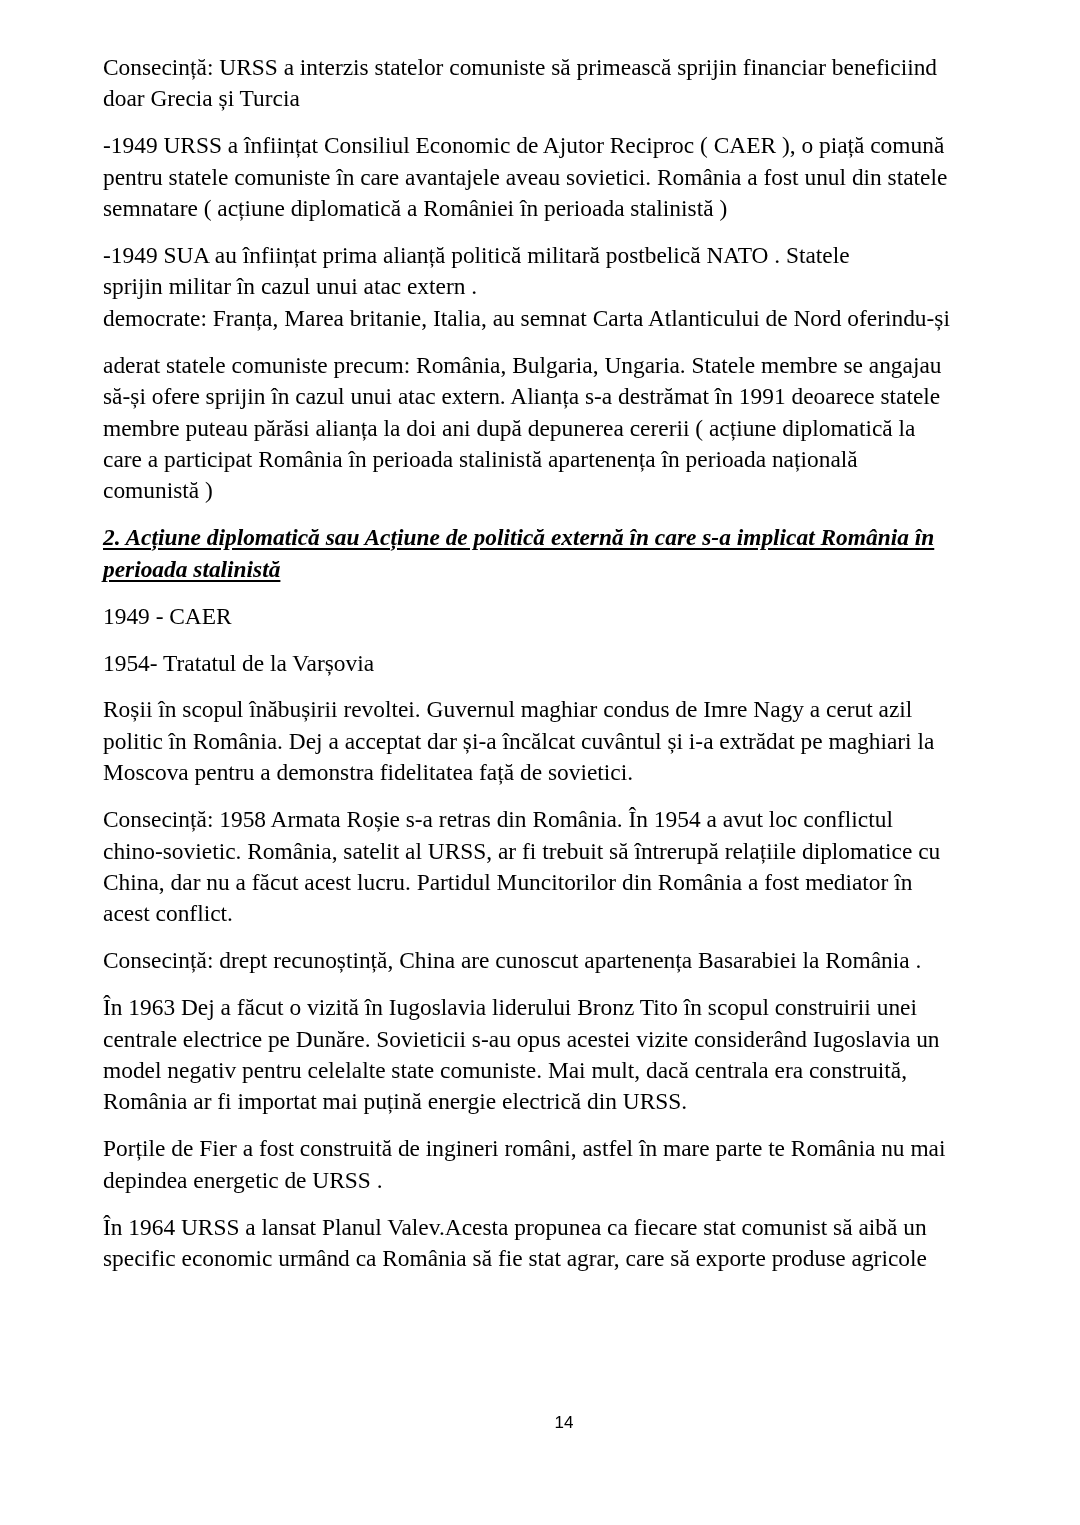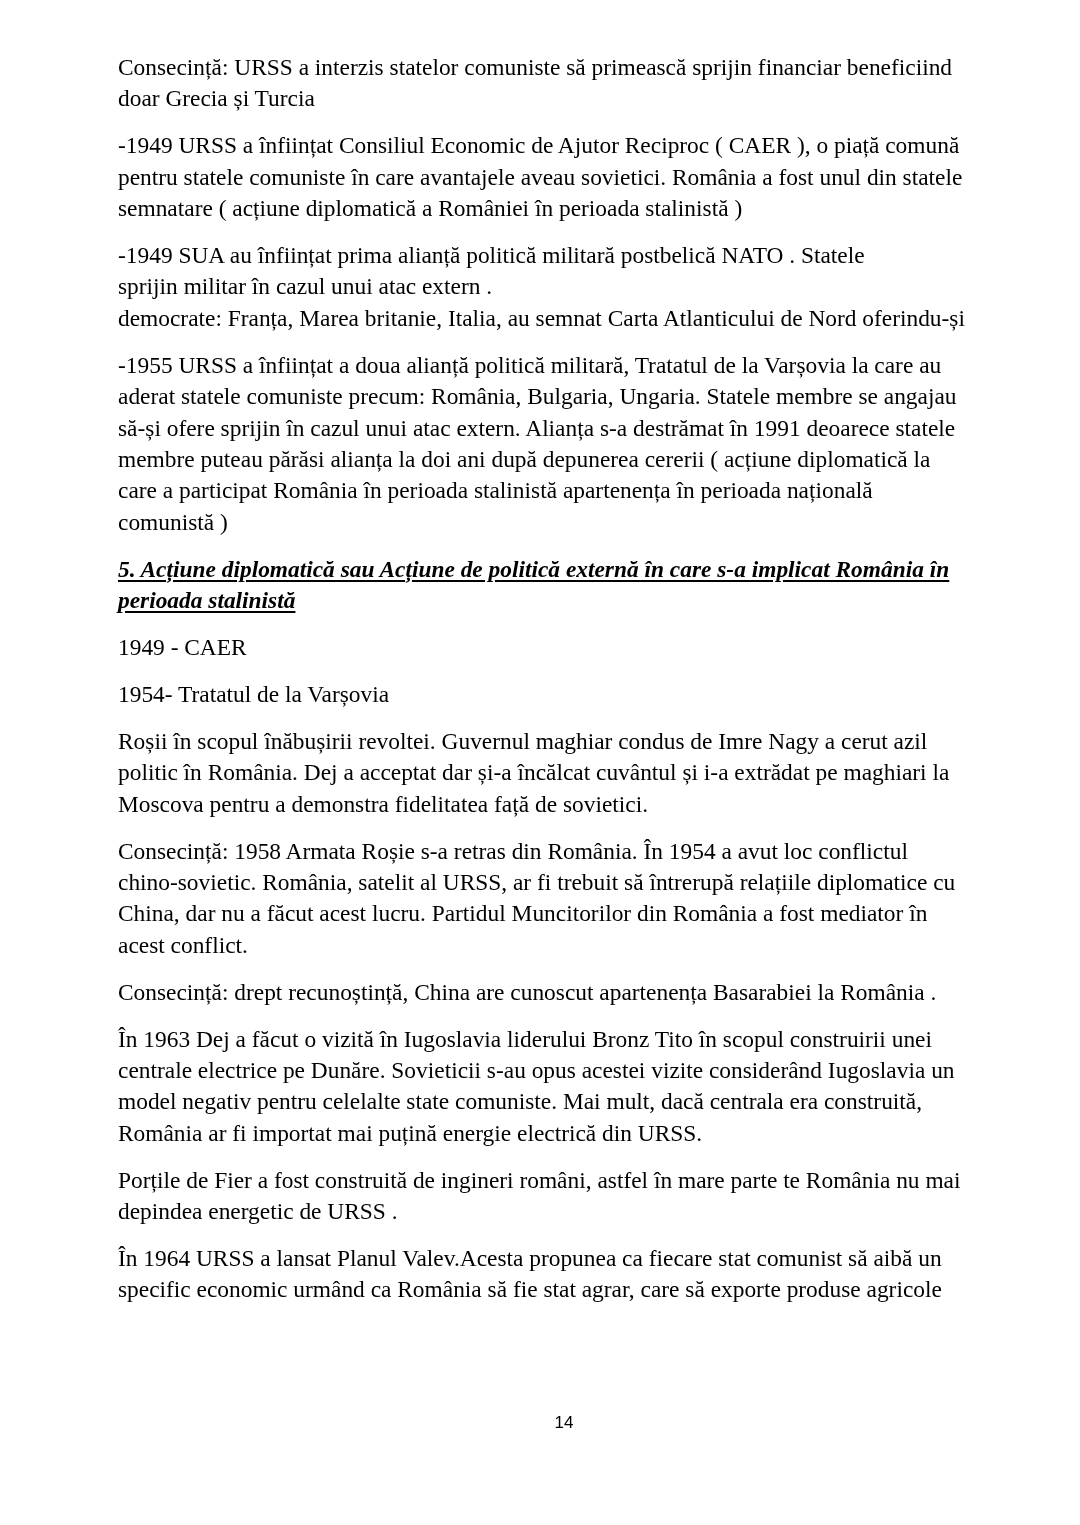--- a/index.html
+++ b/index.html
@@ -8,21 +8,21 @@
       background: #ffffff;
     }
     body {
       width: 1080px;
       height: 1525px;
       position: relative;
       overflow: hidden;
     }
     .page {
       position: absolute;
-      left: 118px;
+      left: 103px;
       top: 52px;
       width: 930px;
       font-family: "Liberation Serif", "DejaVu Serif", serif;
       font-size: 23.4px;
       line-height: 31.4px;
       color: #000000;
     }
     .page p {
       margin: 0 0 15.5px 0;
       white-space: normal;
@@ -62,29 +62,28 @@
     <span class="line">-1949 URSS a înființat Consiliul Economic de Ajutor Reciproc ( CAER ), o piață comună</span>
     <span class="line">pentru statele comuniste în care avantajele aveau sovietici. România a fost unul din statele</span>
     <span class="line">semnatare ( acțiune diplomatică a României în perioada stalinistă )</span>
   </p>
   <p>
     <span class="line">-1949 SUA au înființat prima alianță politică militară postbelică NATO . Statele</span>
     <span class="line">sprijin militar în cazul unui atac extern .</span>
     <span class="line">democrate: Franța, Marea britanie, Italia, au semnat Carta Atlanticului de Nord oferindu-și</span>
   </p>
   <p>
-    <span class="line">-1955 URSS a înființat a doua alianță politică militară, Tratatul de la Varșovia la care au</span>
     <span class="line">aderat statele comuniste precum: România, Bulgaria, Ungaria. Statele membre se angajau</span>
     <span class="line">să-și ofere sprijin în cazul unui atac extern. Alianța s-a destrămat în 1991 deoarece statele</span>
     <span class="line">membre  puteau părăsi alianța la doi ani după depunerea cererii ( acțiune diplomatică la</span>
     <span class="line">care a participat România în perioada stalinistă apartenența în perioada națională</span>
     <span class="line">comunistă )</span>
   </p>
   <p class="heading">
-    <span class="line">5. Acțiune diplomatică sau Acțiune de politică externă în care s-a implicat România în</span>
+    <span class="line">2. Acțiune diplomatică sau Acțiune de politică externă în care s-a implicat România în</span>
     <span class="line">perioada stalinistă</span>
   </p>
   <p>
     <span class="line">1949 - CAER</span>
   </p>
   <p>
     <span class="line">1954- Tratatul de la Varșovia</span>
   </p>
   <p>
     <span class="line">Roșii în scopul înăbușirii revoltei. Guvernul maghiar condus de Imre Nagy a cerut azil</span>

